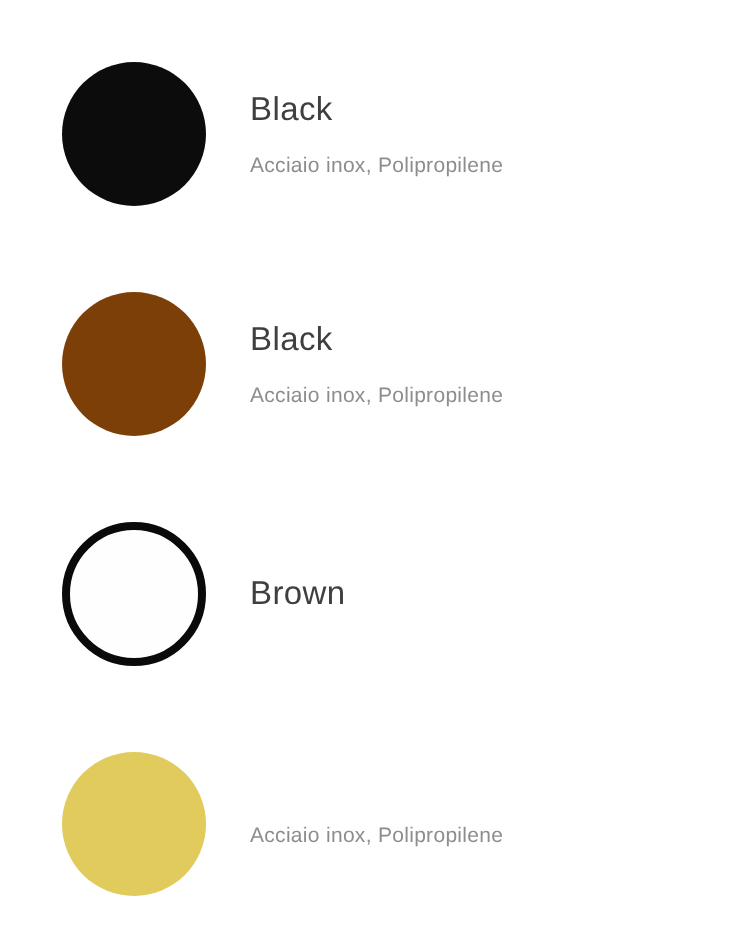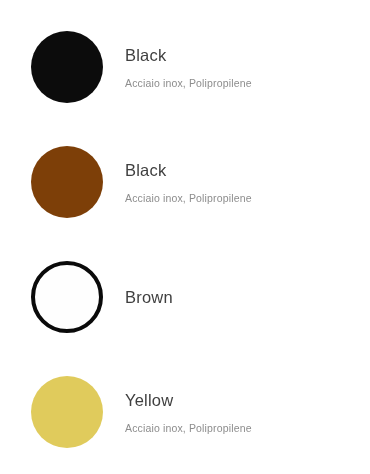--- a/index.html
+++ b/index.html
@@ -103,18 +103,17 @@
       <span class="swatch-title">Brown</span>
 
     </span>
   </div>
 
   <div class="swatch-row">
     <span class="swatch-circle-wrap">
       <span class="swatch-circle" style="background-color: rgb(224, 203, 92);"></span>
     </span>
     <span class="swatch-text">
-      <span class="swatch-title">Yellow</span>
       <span class="swatch-subtitle">Acciaio inox, Polipropilene</span>
     </span>
   </div>
 
 </div>
 
 </body></html>

